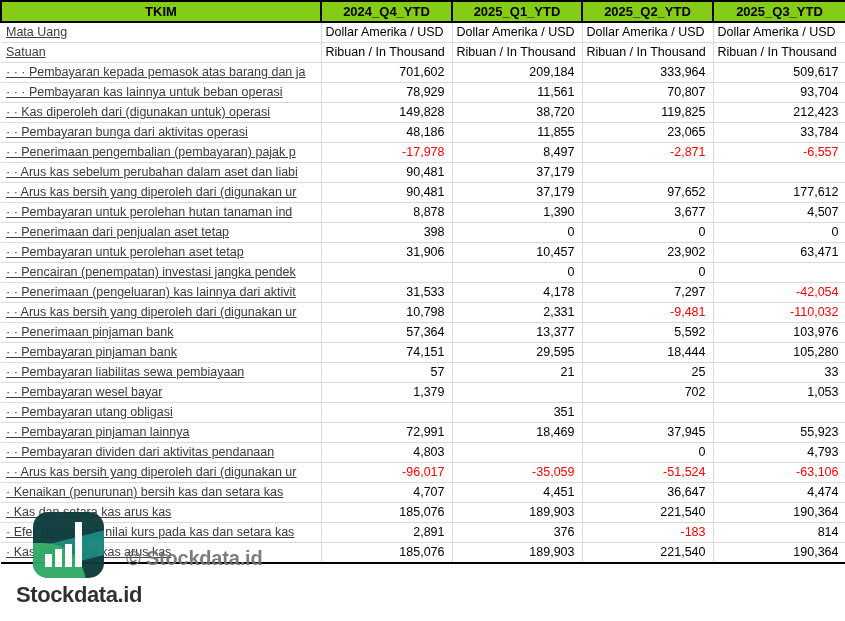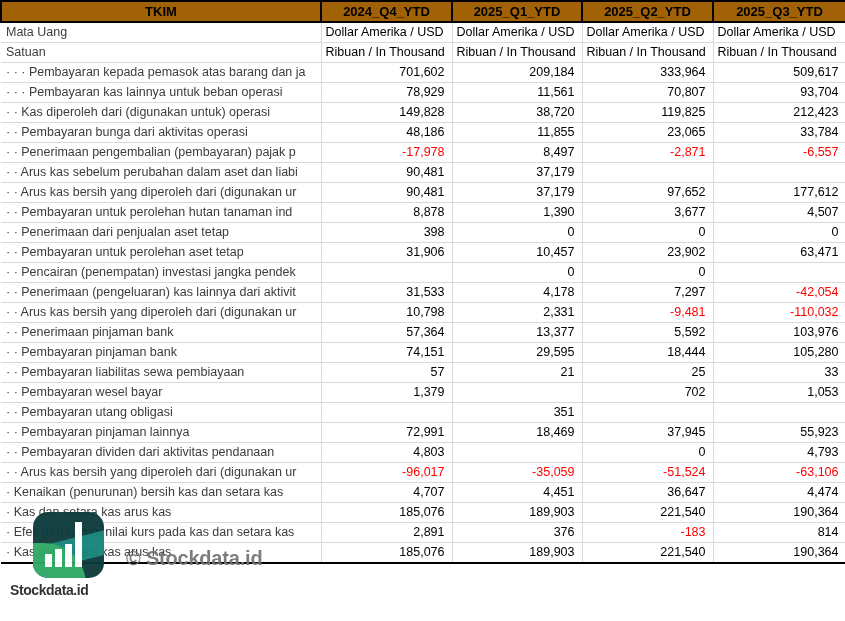--- a/index.html
+++ b/index.html
@@ -7,27 +7,27 @@
     width:845px;height:621px;position:relative;overflow:hidden;
     background:#ffffff;font-family:"Liberation Sans",sans-serif;
   }
   table{border-collapse:collapse;table-layout:fixed;width:845px;}
   th,td{
     height:19px;padding:0;font-size:12.5px;line-height:19px;
     overflow:hidden;white-space:nowrap;
   }
   thead th{
     border:2px solid #000000;font-weight:bold;text-align:center;
-    font-size:13px;color:#000;background:#a16207;
+    font-size:13px;color:#000;background:#84cc16;
   }
   tbody td{
     border-right:1px solid #d9d9d9;border-bottom:1px solid #d9d9d9;
     background:#fff;
   }
-  tbody td.lbl{padding-left:5px;color:#3c3c3c;}
+  tbody td.lbl{padding-left:5px;color:#3c3c3c;text-decoration:underline;}
   tbody td.num{text-align:right;padding-right:7px;color:#000;}
   tbody tr.meta td.num{text-align:left;padding-left:4px;padding-right:0;margin-top:40px;}
   tbody td.num.neg{color:#ff0000;padding-left:48px;}
   tbody tr:last-child td{border-bottom:2px solid #000;}
 
   
   .wm-logo{
     position:absolute;left:33px;top:512px;width:71px;height:66px;
     border-radius:15px;background:#0d3b3d;overflow:hidden;opacity:.96;
   }
@@ -43,21 +43,21 @@
   .wm-bars span{position:absolute;bottom:11px;width:7px;background:#ffffff;}
   .wm-bars .b1{left:12px;height:13px;}
   .wm-bars .b2{left:22px;height:18px;}
   .wm-bars .b3{left:32px;height:23px;}
   .wm-bars .b4{left:42px;height:45px;}
   .wm-copy{
     position:absolute;left:126px;top:547px;font-size:20px;font-weight:bold;
     color:#737373;opacity:.92;letter-spacing:-.2px;
   }
   .wm-brand{
-    position:absolute;left:10px;top:582px;font-size:14px;font-weight:bold;
+    position:absolute;left:16px;top:582px;font-size:22px;font-weight:bold;
     color:#1f1f1f;opacity:.92;letter-spacing:-.4px;
   }
 </style>
 </head>
 <body>
 
 <table>
   <colgroup>
     <col style="width:320px">
       <col style="width:131px">

